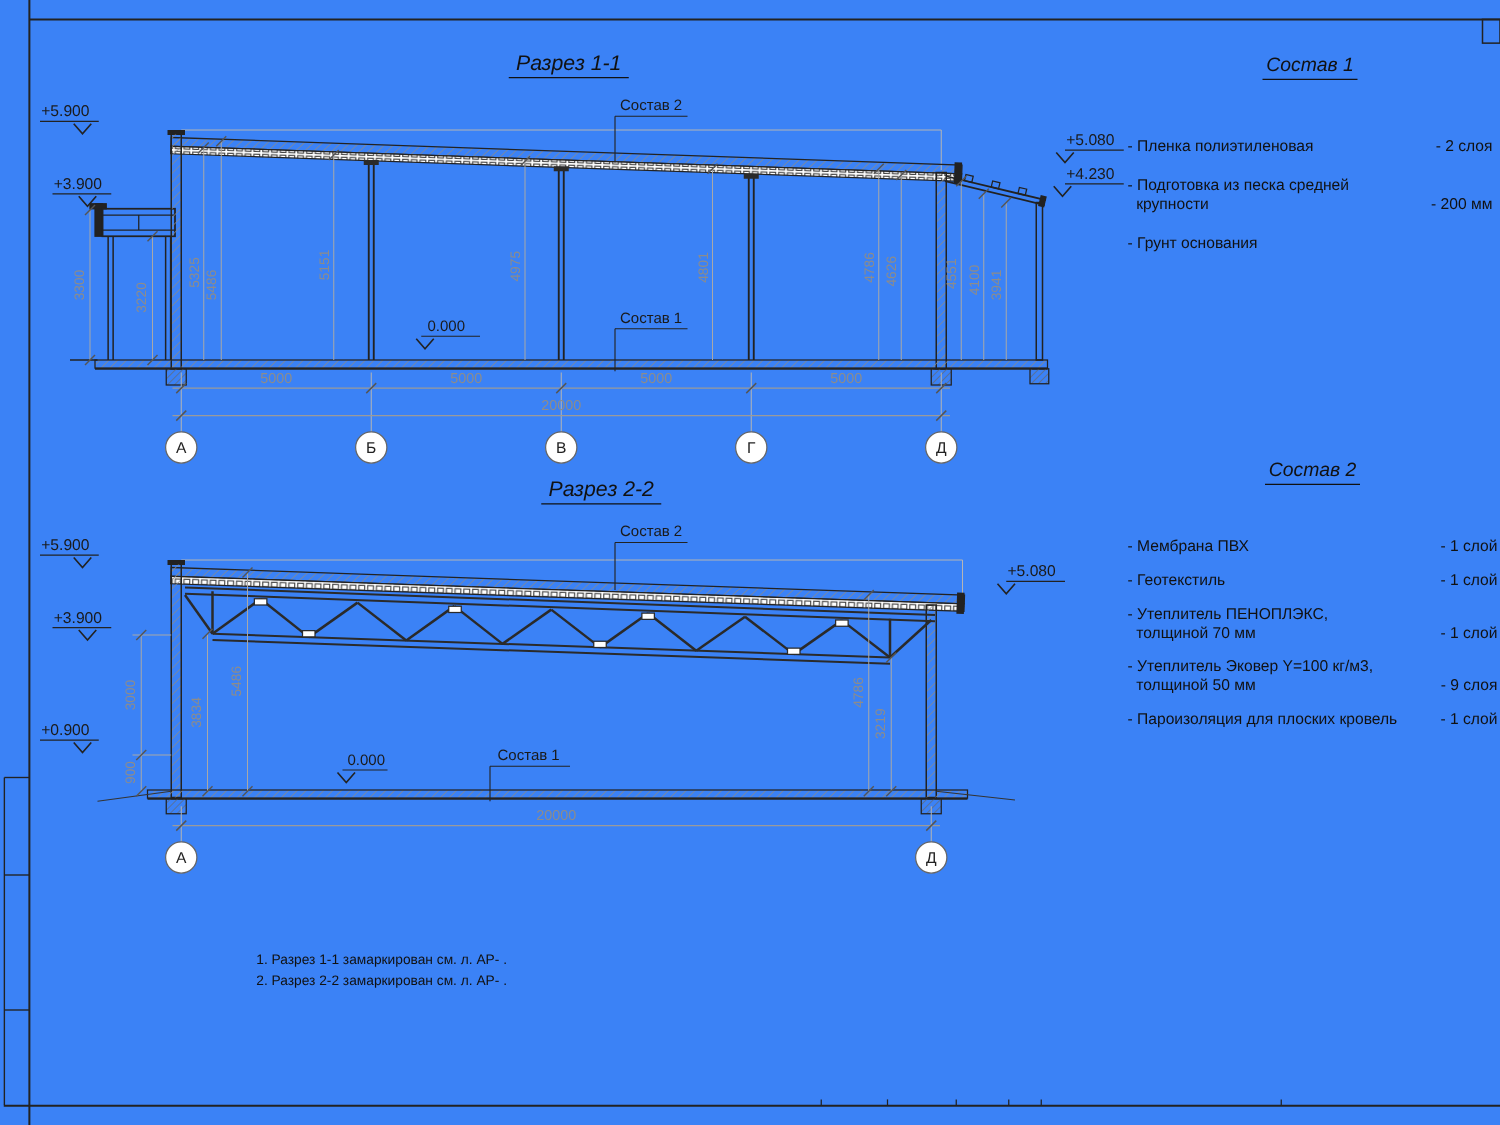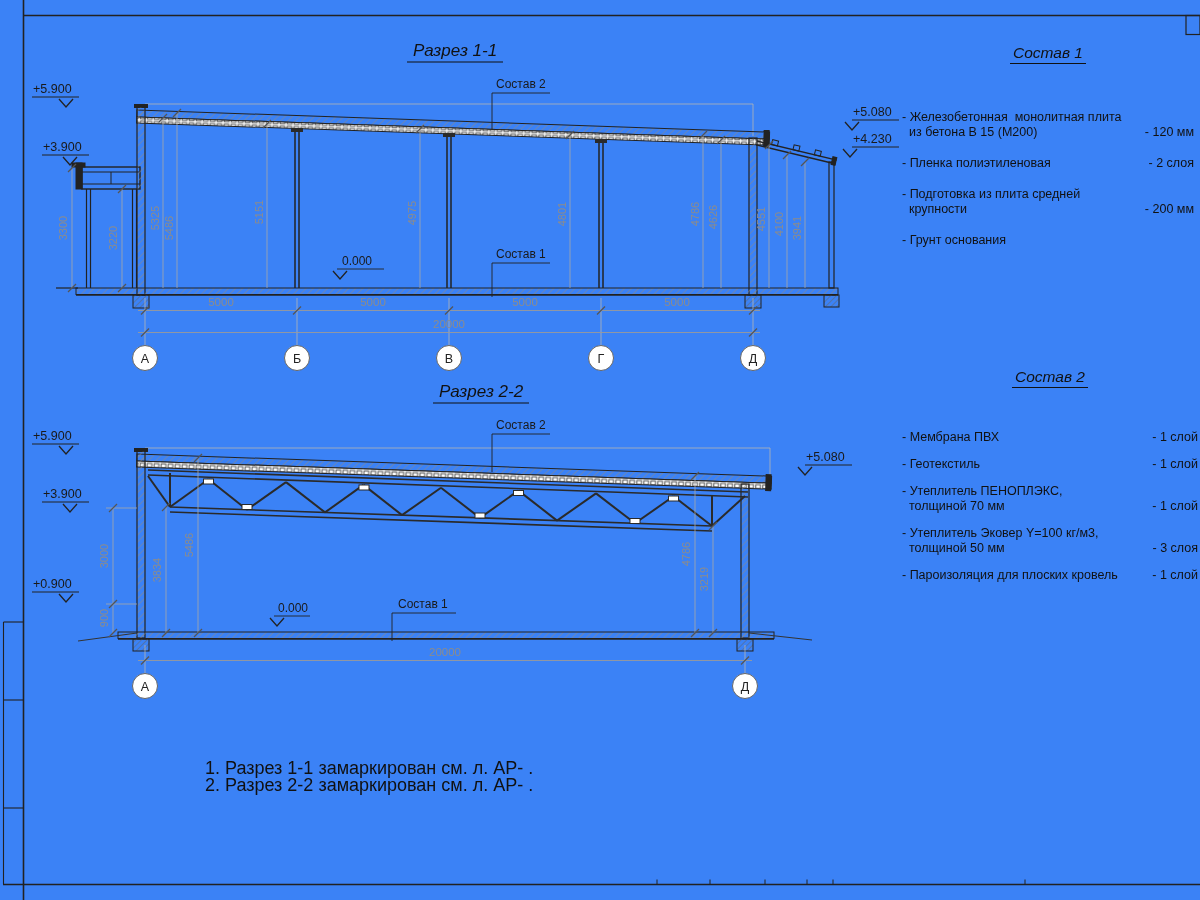--- a/index.html
+++ b/index.html
@@ -15,21 +15,21 @@
   svg .ax{font-size:12.5px;fill:#222}
   .sostav{position:absolute}
   .sostav h3{margin:0;font-weight:normal;font-style:italic;font-size:15.5px;text-align:center}
   .sostav h3 span{border-bottom:1.2px solid #111;padding:0 3px 2px}
   .sostav .items{margin-top:48px}
   .sostav .item{display:flex;align-items:flex-end;margin-bottom:16px}
   .sostav.s2 .items{margin-top:44px}
   .sostav.s2 .item{margin-bottom:12px}
   .item .t{white-space:pre-wrap;font-size:12.5px;line-height:15px;flex:1}
   .item .v{white-space:nowrap;font-size:12.5px;line-height:15px;margin-left:6px}
-  .notes{position:absolute;left:205px;top:760px;font-size:18px;line-height:17px}
+  .notes{position:absolute;left:205px;top:760px;font-size:11px;line-height:17px}
 </style>
 </head>
 <body>
 
 <div class="sheet">
 
 <svg width="1200" height="900" viewBox="0 0 1200 900">
   <defs>
     <pattern id="hatch" width="5" height="5" patternUnits="userSpaceOnUse" patternTransform="rotate(45)">
       <line x1="0" y1="0" x2="0" y2="5" stroke="#8a8a8a" stroke-width="1.1"></line>
@@ -373,30 +373,25 @@
       <line x1="274" y1="616" x2="310" y2="616" stroke="#222" stroke-width="0.9"></line>
       <polyline points="270,618 277,626 284,618" stroke="#222" stroke-width="1.3"></polyline>
     </g>
   </g>
 </svg>
 
 <div class="sostav s1" style="left:902px;top:44px;width:292px;">
   <h3><span>Состав 1</span></h3>
   <div class="items">
     <div class="item">
-      <div class="t">- Железобетонная  монолитная плита
-  из бетона В 15 (М200)</div>
-      <div class="v">- 120 мм</div>
-    </div>
-    <div class="item">
       <div class="t">- Пленка полиэтиленовая</div>
       <div class="v">-  2 слоя</div>
     </div>
     <div class="item">
-      <div class="t">- Подготовка из плита средней
+      <div class="t">- Подготовка из песка средней
   крупности</div>
       <div class="v">- 200 мм</div>
     </div>
     <div class="item">
       <div class="t">- Грунт основания</div>
       <div class="v"></div>
     </div>
   </div>
 </div>
 
@@ -412,21 +407,21 @@
       <div class="v">- 1 слой</div>
     </div>
     <div class="item">
       <div class="t">- Утеплитель ПЕНОПЛЭКС,
   толщиной 70 мм</div>
       <div class="v">- 1 слой</div>
     </div>
     <div class="item">
       <div class="t">- Утеплитель Эковер Y=100 кг/м3,
   толщиной 50 мм</div>
-      <div class="v">- 3 слоя</div>
+      <div class="v">- 9 слоя</div>
     </div>
     <div class="item">
       <div class="t">- Пароизоляция для плоских кровель</div>
       <div class="v">- 1 слой</div>
     </div>
   </div>
 </div>
 
 <div class="notes">
   <div>1. Разрез 1-1 замаркирован см. л. АР- .</div>

